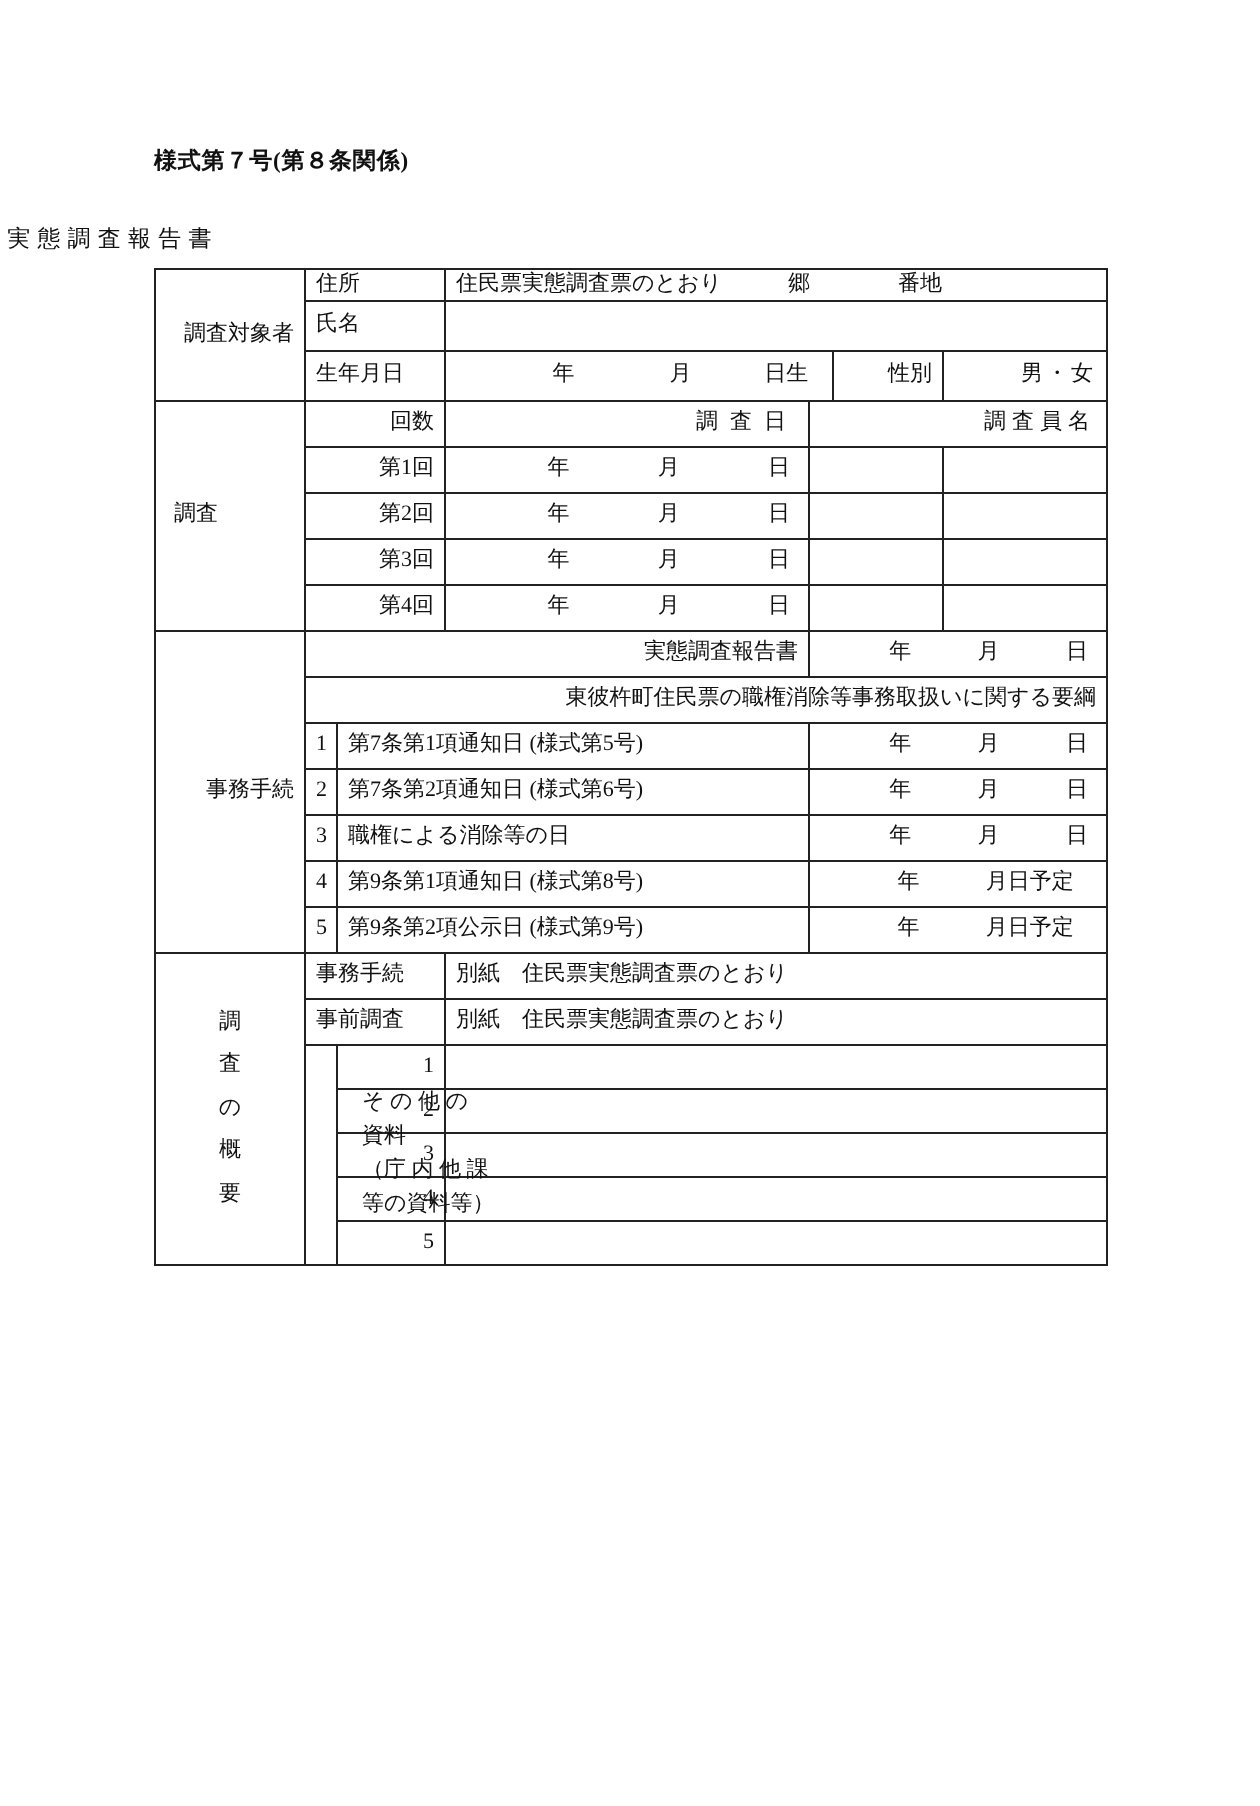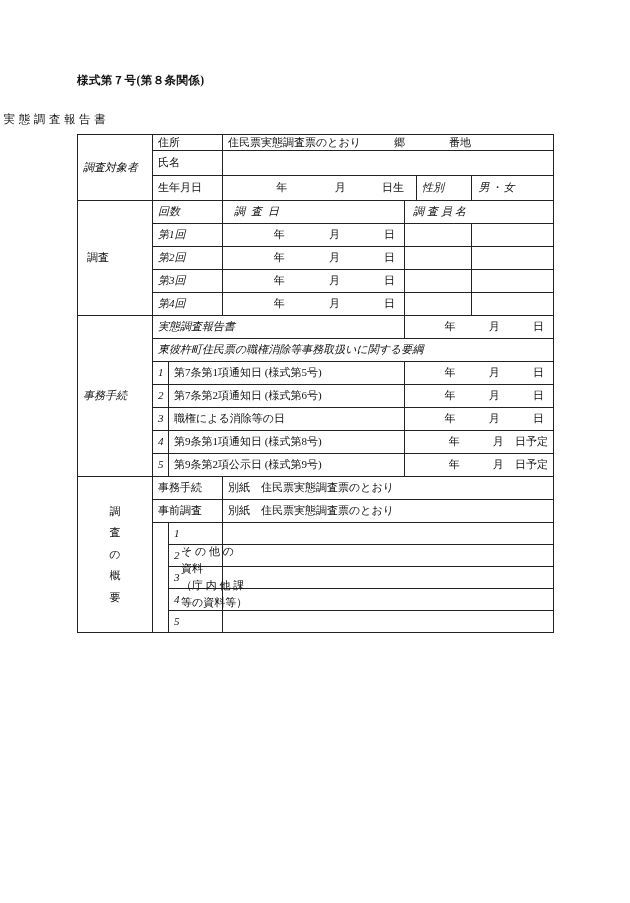--- a/index.html
+++ b/index.html
@@ -64,21 +64,21 @@
     left: 77px;
     top: 134px;
     width: 476px;
   }
   #result-table {
     left: 77px;
     top: 683px;
     width: 476px;
   }
 
-  .c { text-align: left; font-style: italic; }
+  .c { text-align: right; }
   .l { text-align: left; }
   .pad-l { padding-left: 9px; }
 
   
   .spaced {
     letter-spacing: 6px;
     text-indent: 6px;
   }
   .spaced-sm {
     letter-spacing: 3px;
@@ -108,21 +108,21 @@
   }
   .dateline span { display: inline-block; }
 
   .date3 { padding-right: 4px; }
   .date3 .y { width: 34%; text-align: right; }
   .date3 .m { width: 33%; text-align: right; }
   .date3 .d { width: 33%; text-align: right; }
 
   .date-yotei .y { width: 36%; text-align: right; }
   .date-yotei .m { width: 32%; text-align: right; }
-  .date-yotei .d { width: 32%; text-align: right; }
+  .date-yotei .d { width: 32%; }
 
   .birth {
     display: flex;
     justify-content: center;
     padding-right: 6px;
   }
   .birth span { display: inline-block; width: 33%; text-align: right; }
 
   .other-label {
     line-height: 1.55;

